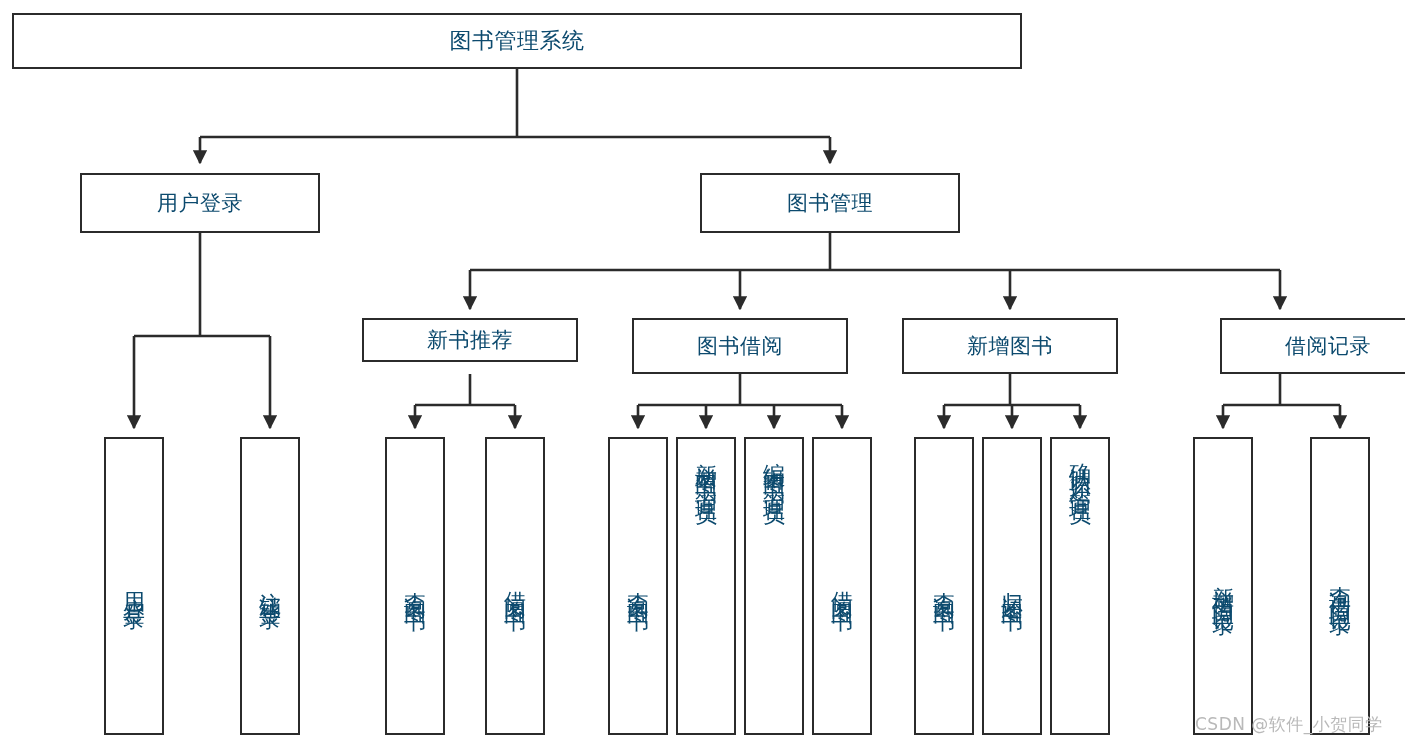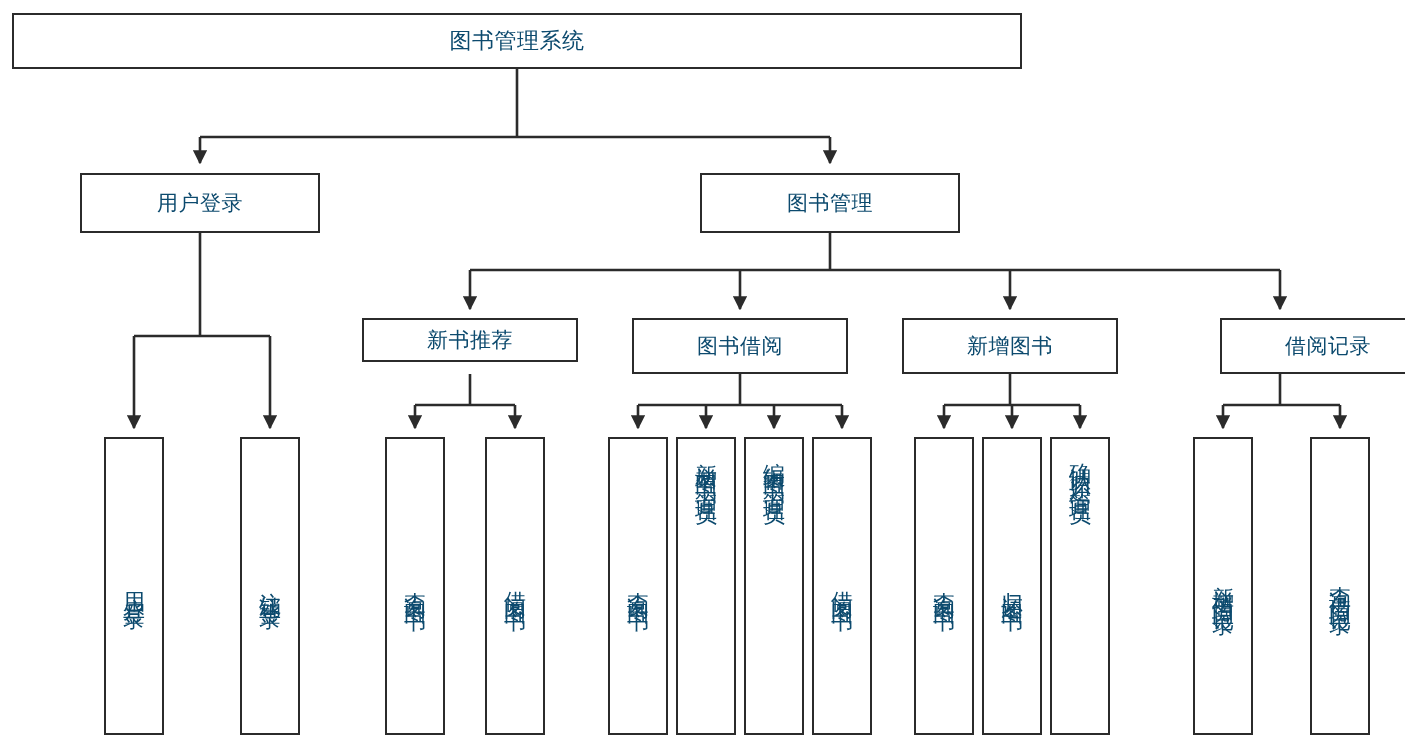--- a/index.html
+++ b/index.html
@@ -195,13 +195,14 @@
     <span class="lbl">确认归还（管理员）</span>
   </div>
 
   <div class="node v centered" style="left:1193px; top:437px; width:60px; height:298px;">
     <span class="lbl">新增借阅记录</span>
   </div>
   <div class="node v centered" style="left:1310px; top:437px; width:60px; height:298px;">
     <span class="lbl">查询借阅记录</span>
   </div>
 
+  <div class="watermark">CSDN @软件_小贺同学</div>
 </div>
 
 </body></html>

